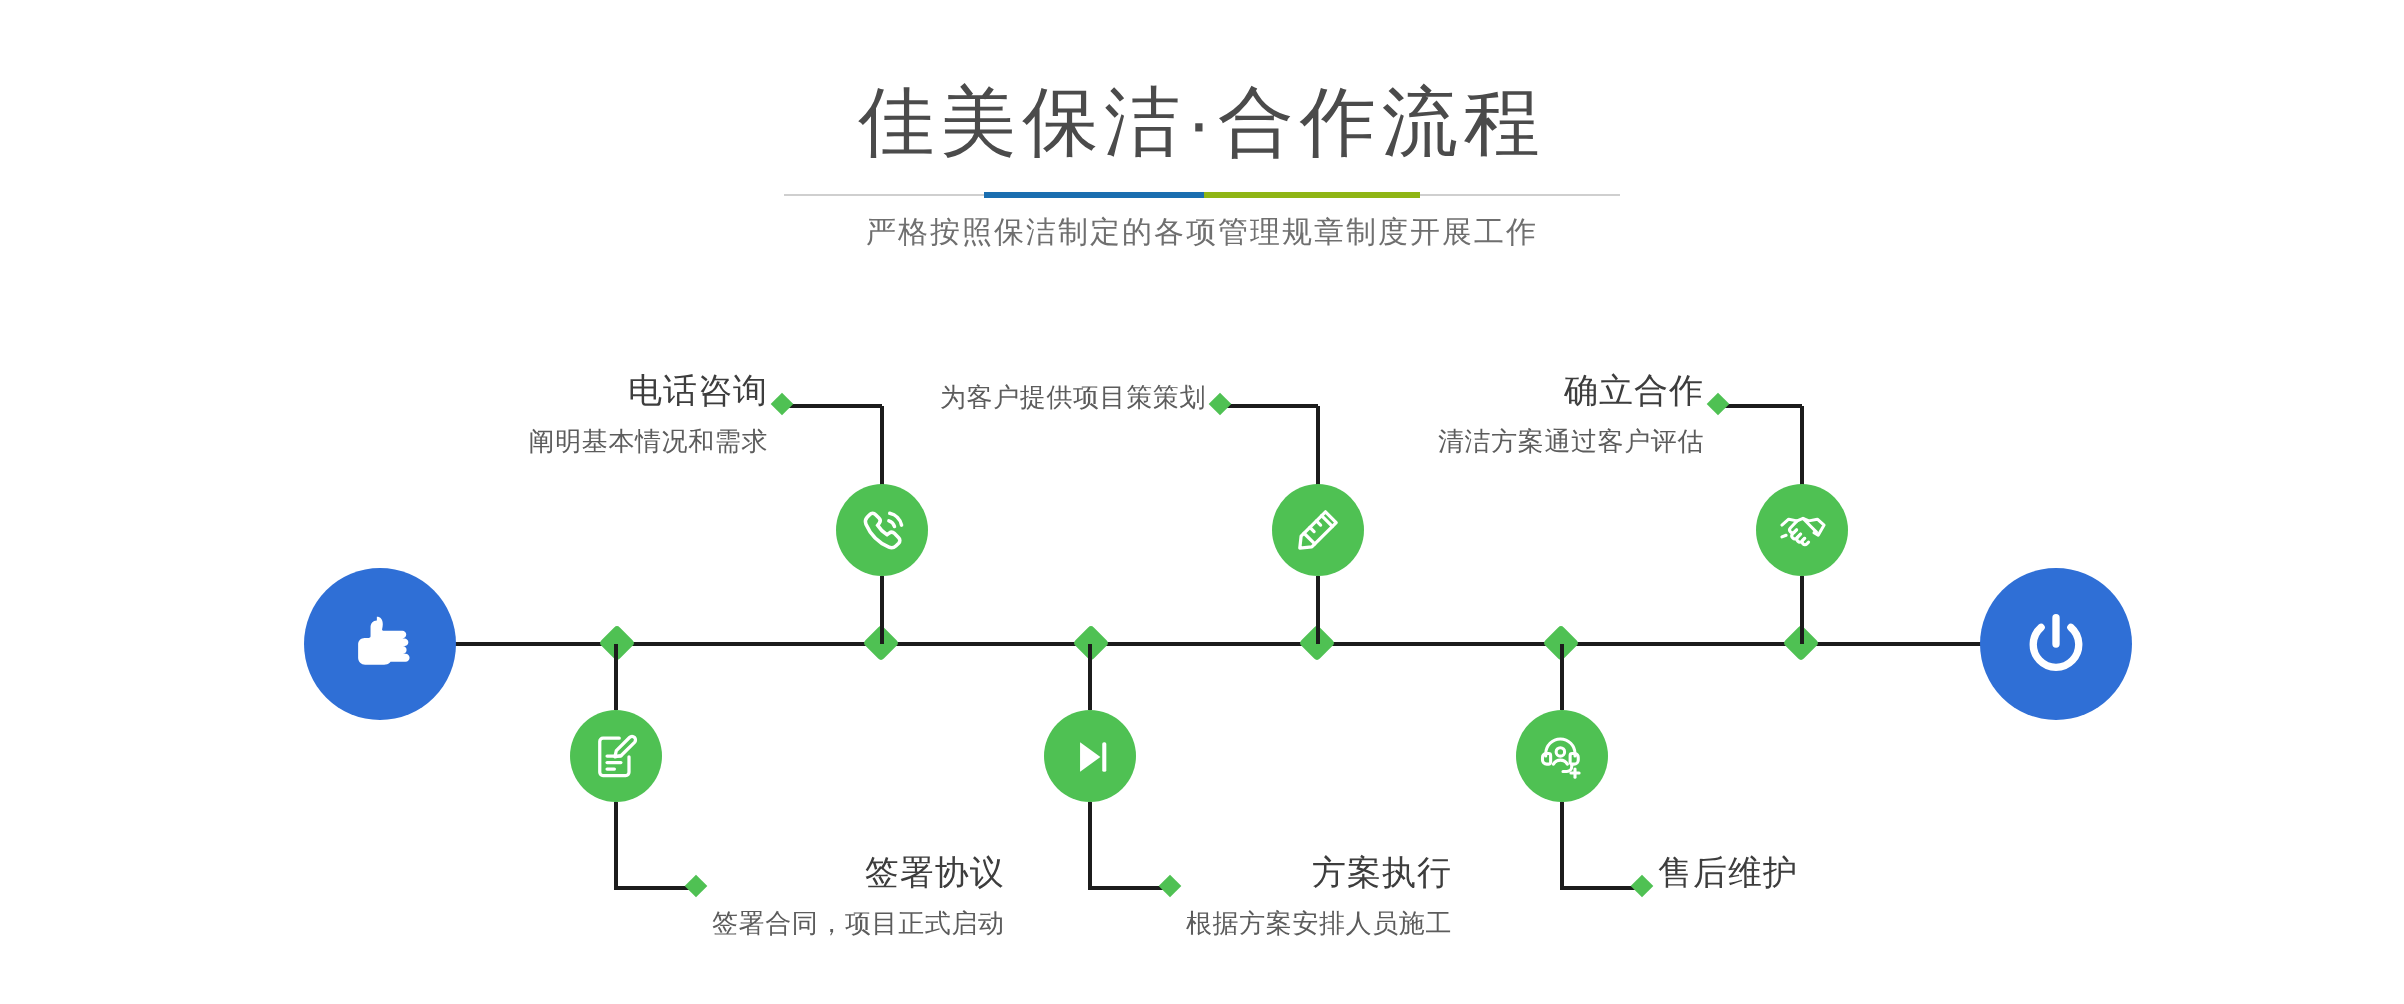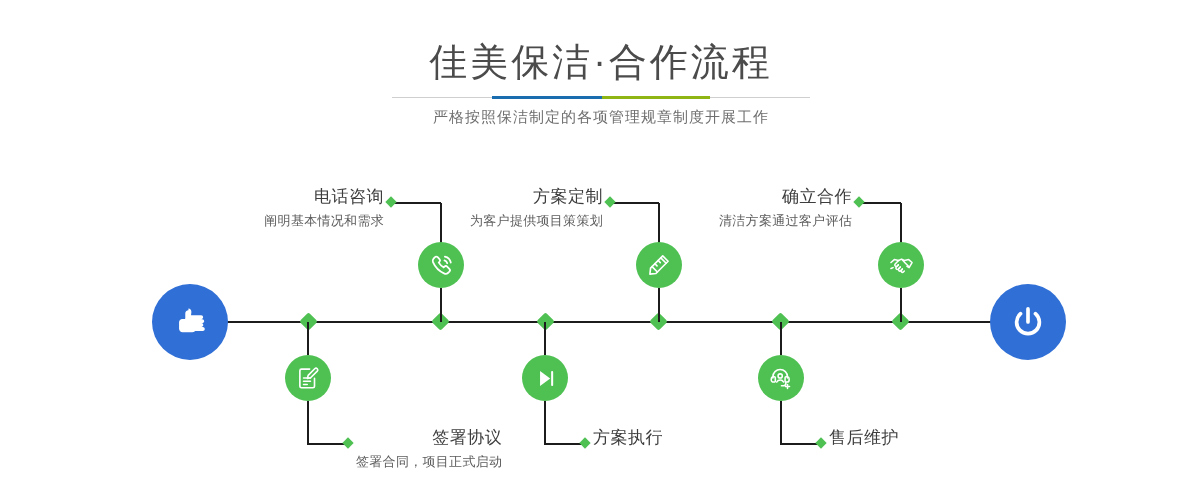--- a/index.html
+++ b/index.html
@@ -246,38 +246,38 @@
       <svg width="26" height="26" viewBox="0 0 32 32" fill="none" stroke="#ffffff" stroke-width="2" stroke-linecap="round" stroke-linejoin="round">
         <path d="M20.6 4.8l6.6 6.6-15 15-7.4.8.8-7.4z"></path>
         <line x1="18.2" y1="7.2" x2="24.8" y2="13.8"></line>
         <line x1="7.4" y1="18" x2="14" y2="24.6"></line>
         <line x1="11" y1="14.4" x2="13.6" y2="17"></line>
         <line x1="15" y1="10.4" x2="17.6" y2="13"></line>
       </svg>
     </span>
   </div>
   <div class="label-block align-right" style="left:373px; top:187px; width:230px;">
-    <div class="ttl">方案定制</div>
     <div class="sub">为客户提供项目策策划</div>
   </div>
 
   <div class="vline" style="left:544px; top:322px; height:33px;"></div>
   <div class="node" style="left:522px; top:355px;">
     <span>
       <svg width="25" height="25" viewBox="0 0 32 32" fill="#ffffff">
         <path d="M9 6.5l13 9.5-13 9.5z"></path>
         <rect x="23.2" y="6.5" width="2.6" height="19" rx="1.1"></rect>
       </svg>
     </span>
   </div>
   <div class="vline" style="left:544px; top:401px; height:43px;"></div>
   <div class="hline" style="left:544px; top:443px; width:40px;"></div>
   <div class="tip" style="left:581px; top:439px;"></div>
   <div class="label-block align-left" style="left:593px; top:428px;text-align:right;">
     <div class="ttl">方案执行</div>
+    <div class="sub">根据方案安排人员施工</div>
   </div>
 
   <div class="vline" style="left:900px; top:203px; height:42px;"></div>
   <div class="hline" style="left:861px; top:202px; width:40px;"></div>
   <div class="tip" style="left:855px; top:198px;"></div>
   <div class="vline" style="left:900px; top:288px; height:34px;"></div>
   <div class="node" style="left:878px; top:242px;">
     <span>
       <svg width="27" height="27" viewBox="0 0 32 32" fill="none" stroke="#ffffff" stroke-width="1.8" stroke-linecap="round" stroke-linejoin="round">
         <path d="M3.5 12.5l4-3.5 5 1 3.5-1.5 3.5 1.5 5-1 4 3.5-3.5 6-2.5-1.5"></path>

